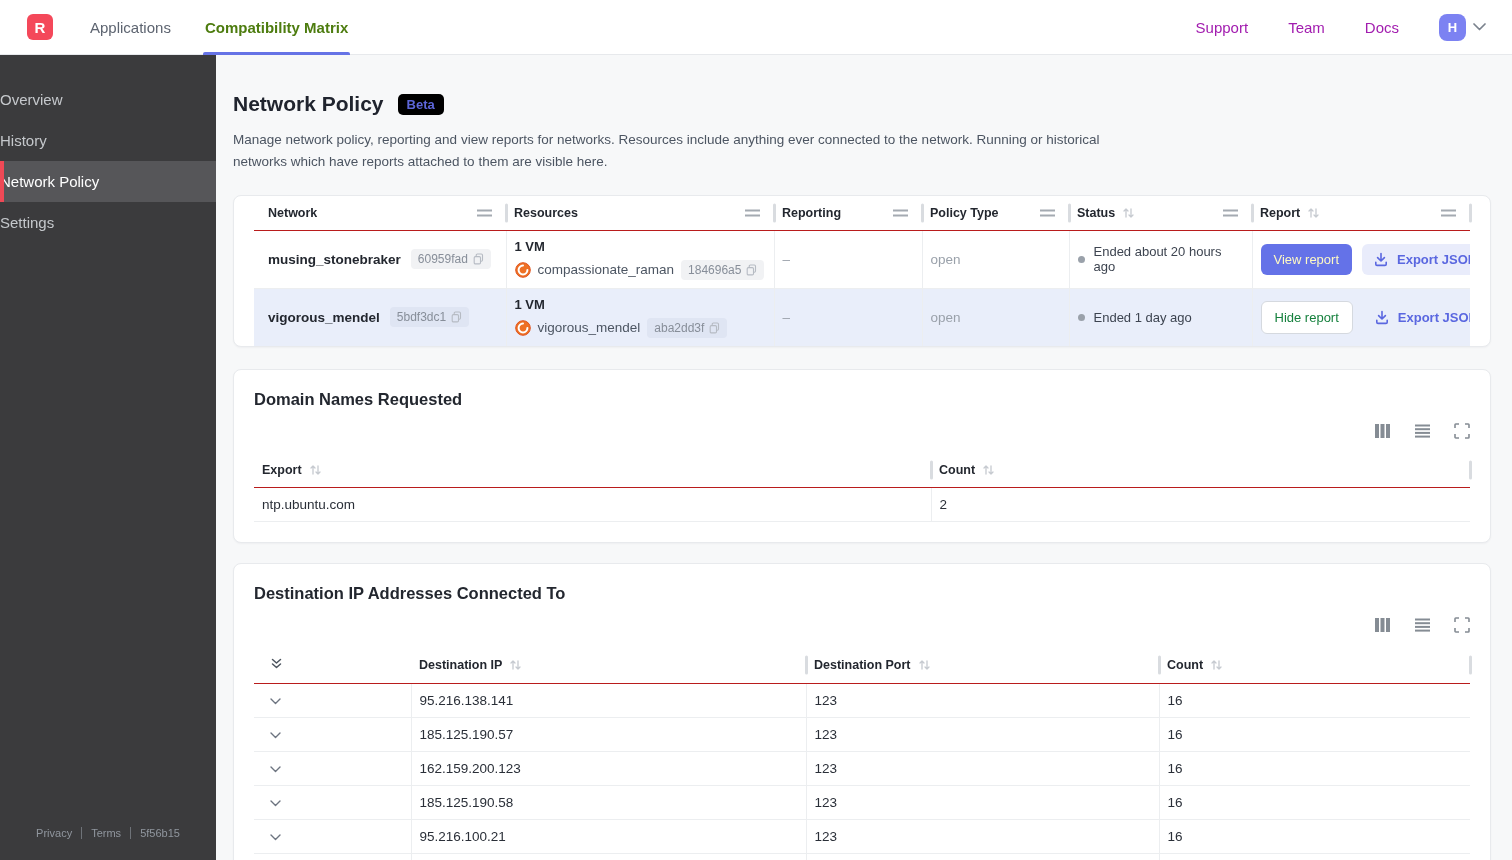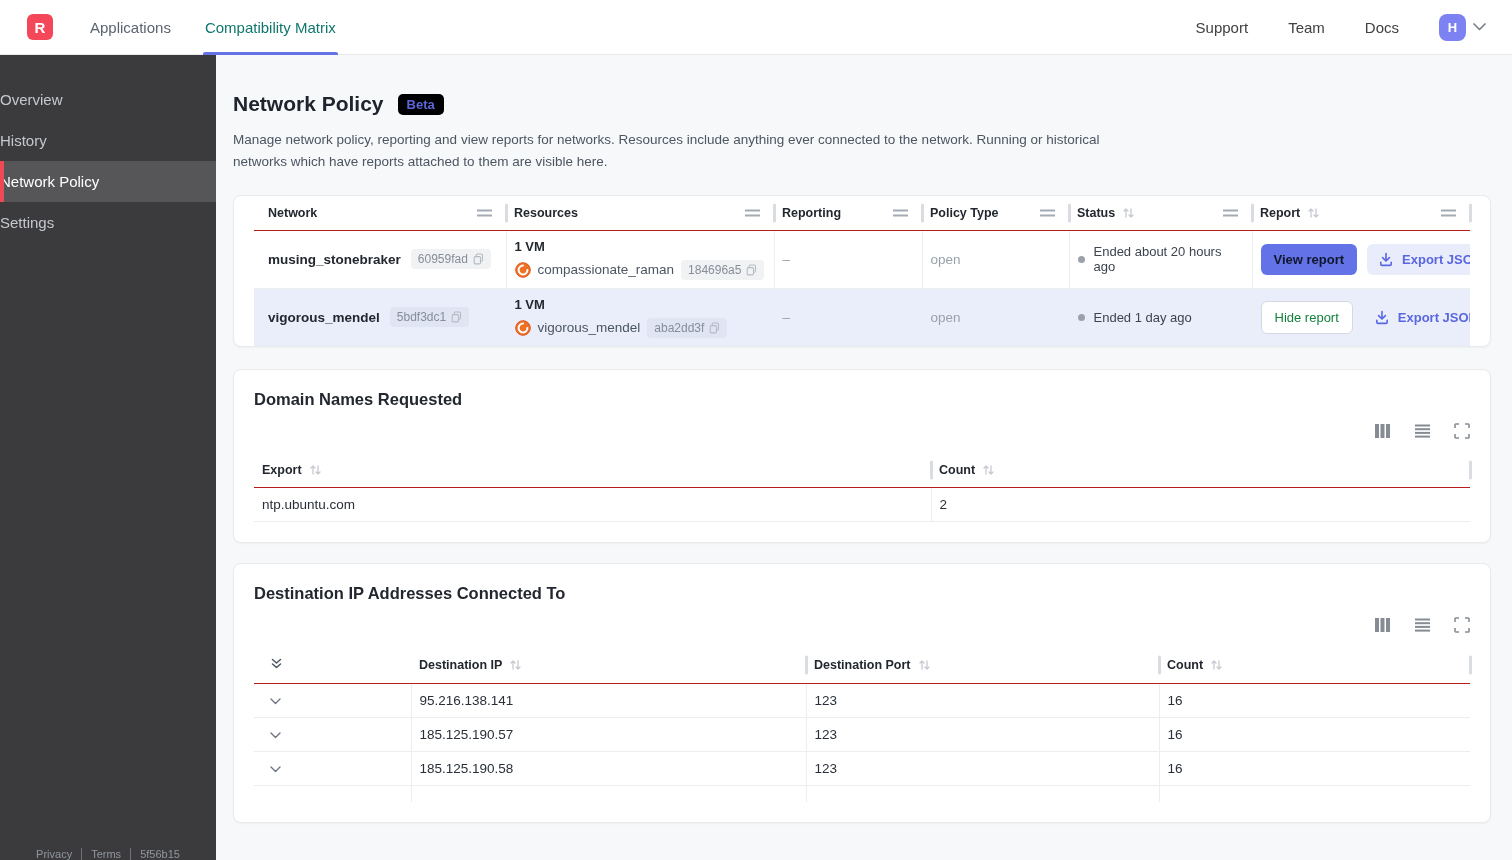--- a/index.html
+++ b/index.html
@@ -19,47 +19,47 @@
   .logo {
     margin-left: 27px; width: 26px; height: 26px; border-radius: 6px;
     background: #f4485a; color: #fff; font-weight: 700; font-size: 15px;
     display: flex; align-items: center; justify-content: center; flex: none;
   }
   .nav-tabs { display: flex; height: 55px; margin-left: 37px; gap: 34px; }
   .nav-tab {
     display: flex; align-items: center; height: 100%; position: relative;
     font-size: 15px; color: #5d6470; cursor: pointer; white-space: nowrap;
   }
-  .nav-tab.active { color: #0f766e; font-weight: 400; }
+  .nav-tab.active { color: #4d7c0f; font-weight: 700; }
   .nav-tab.active::after {
     content: ""; position: absolute; left: -2px; right: -2px; bottom: 0;
     height: 3px; background: #6673e6; border-radius: 2px 2px 0 0;
   }
   .nav-right { margin-left: auto; display: flex; align-items: center; gap: 40px; margin-right: 26px; }
-  .nav-link { font-size: 15px; color: #404040; cursor: pointer; }
+  .nav-link { font-size: 15px; color: #a21caf; cursor: pointer; }
   .avatar-group { display: flex; align-items: center; gap: 7px; cursor: pointer; }
   .avatar {
     width: 27px; height: 27px; border-radius: 8px; background: #7c82f2;
     color: #fff; font-size: 13px; font-weight: 600;
     display: flex; align-items: center; justify-content: center;
   }
 
   
   .sidebar { position: fixed; top: 55px; left: 0; bottom: 0; width: 216px; background: #3b3b3d; z-index: 10; }
   .side-items { padding-top: 24px; }
   .side-item {
     height: 41px; display: flex; align-items: center; 
     color: #c5c8cc; font-size: 15px; cursor: pointer; position: relative;
   }
   .side-item.active { background: #565659; color: #fff; }
   .side-item.active::before {
     content: ""; position: absolute; left: 0; top: 0; bottom: 0; width: 4px; background: #ef4956;
   }
   .side-footer {
-    position: absolute; bottom: 0; left: 0; width: 100%;
+    position: absolute; bottom: 21px; left: 0; width: 100%;
     display: flex; justify-content: center; align-items: center; gap: 9px;
     color: #90969e; font-size: 11px;
   }
   .side-footer .divider { width: 1px; height: 12px; background: #6e7278; }
 
   
   .main { margin-left: 216px; padding: 92px 21px 0 17px; }
   .title-row { display: flex; align-items: center; gap: 14px; }
   .page-title { font-size: 21px; font-weight: 700; color: #20242e; margin: 0; }
   .beta-badge {
@@ -115,21 +115,21 @@
     padding: 3px 7px; border-radius: 4px; white-space: nowrap;
   }
   tr.highlight .pill { background: #dfe5f3; }
   .vm-count { font-weight: 700; color: #23272f; font-size: 13px; }
   .res-line { display: flex; align-items: center; gap: 7px; margin-top: 6px; color: #4c5562; }
   .muted { color: #9aa1aa; }
   .status-cell { display: flex; align-items: center; gap: 9px; color: #3d4450; font-size: 13px; }
   .status-dot { width: 7px; height: 7px; border-radius: 50%; background: #9aa1aa; flex: none; }
   .report-cell { display: flex; align-items: center; gap: 10px; }
   .btn-primary {
-    background: #6472e8; color: #0f172a; font-size: 13px; font-weight: 700;
+    background: #6472e8; color: #fef9c3; font-size: 13px; font-weight: 400;
     padding: 8px 13px; border-radius: 6px; border: none; cursor: pointer; white-space: nowrap;
     font-family: inherit;
   }
   .btn-outline {
     background: #fff; color: #15803d; font-size: 13px;
     padding: 8px 13px; border-radius: 6px; border: 1px solid #d5d9df; cursor: pointer; white-space: nowrap;
     font-family: inherit;
   }
   .btn-export {
     display: inline-flex; align-items: center; gap: 9px;
@@ -521,21 +521,37 @@
                 <polyline points="1,1 5.5,5.5 10,1" fill="none" stroke="#6d7480" stroke-width="1.4" stroke-linecap="round" stroke-linejoin="round"></polyline>
               </svg></td>
           <td>185.125.190.57</td>
           <td>123</td>
           <td>16</td>
         </tr>
         <tr>
           <td class="chev-cell"><svg width="11" height="7" viewBox="0 0 11 7">
                 <polyline points="1,1 5.5,5.5 10,1" fill="none" stroke="#6d7480" stroke-width="1.4" stroke-linecap="round" stroke-linejoin="round"></polyline>
               </svg></td>
+          <td>162.159.200.123</td>
+          <td>123</td>
+          <td>16</td>
+        </tr>
+        <tr>
+          <td class="chev-cell"><svg width="11" height="7" viewBox="0 0 11 7">
+                <polyline points="1,1 5.5,5.5 10,1" fill="none" stroke="#6d7480" stroke-width="1.4" stroke-linecap="round" stroke-linejoin="round"></polyline>
+              </svg></td>
           <td>185.125.190.58</td>
+          <td>123</td>
+          <td>16</td>
+        </tr>
+        <tr>
+          <td class="chev-cell"><svg width="11" height="7" viewBox="0 0 11 7">
+                <polyline points="1,1 5.5,5.5 10,1" fill="none" stroke="#6d7480" stroke-width="1.4" stroke-linecap="round" stroke-linejoin="round"></polyline>
+              </svg></td>
+          <td>95.216.100.21</td>
           <td>123</td>
           <td>16</td>
         </tr>
         <tr class="partial-row">
           <td class="chev-cell"></td>
             <td></td>
             <td></td>
             <td></td>
         </tr>
       </tbody>

